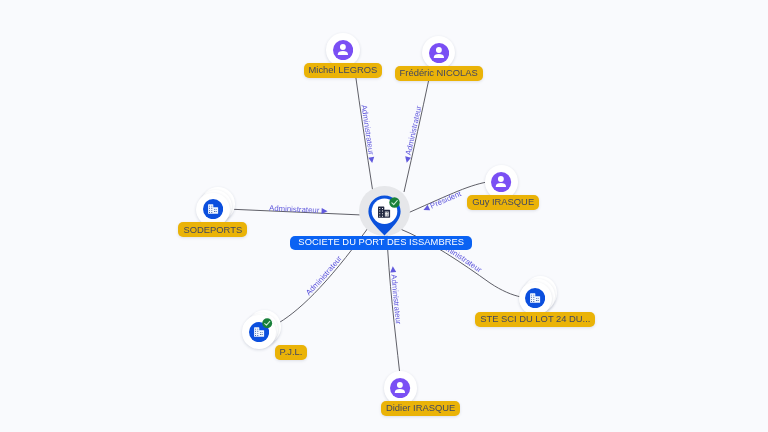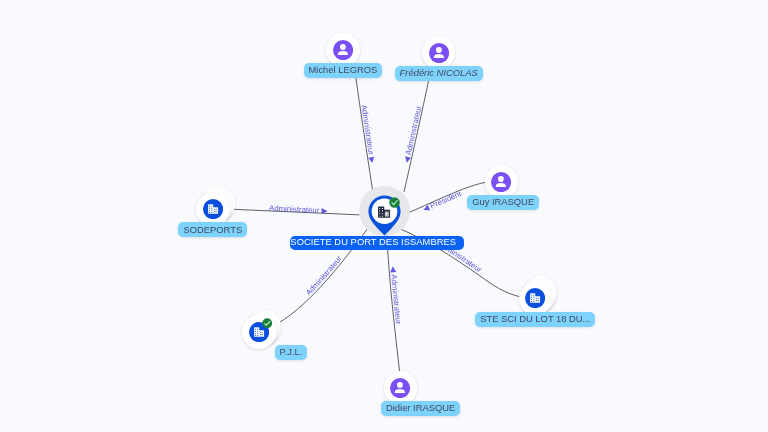--- a/index.html
+++ b/index.html
@@ -7,27 +7,27 @@
        font-family:"Liberation Sans",sans-serif;}
   #stage{position:relative;width:768px;height:432px;background:#f9fafd;overflow:hidden;}
   svg.graph{position:absolute;left:0;top:0;width:768px;height:432px;display:block;}
   .edge{fill:none;stroke:#56565f;stroke-width:0.95;}
   .edgelabel{font-family:"Liberation Sans",sans-serif;font-size:7.8px;fill:#6159dd;
              letter-spacing:0px;}
 
   .node{position:absolute;}
   .ncircle{position:absolute;border-radius:50%;background:#fff;
            box-shadow:0 1px 3px rgba(40,50,90,.16);}
-  .nlabel{position:absolute;background:#7dd3fc;border-radius:5px;
+  .nlabel{position:absolute;background:#eab308;border-radius:5px;
           box-shadow:0 1px 3px rgba(40,50,90,.13);
           font-size:9.4px;color:#414761;white-space:nowrap;
           padding:1.2px 5px 1.8px 5px;line-height:12px;}
   .halo{position:absolute;border-radius:50%;background:#e6e7ea;}
   .centerlabel{position:absolute;background:#0a62f3;color:#fff;border-radius:5px;
-               font-size:9.35px;white-space:nowrap;padding:0px 8px 1px 0;line-height:13px;
+               font-size:9.35px;white-space:nowrap;padding:0px 8px 1px 8px;line-height:13px;
                letter-spacing:0.05px;}
 </style>
 </head>
 <body>
 
 <div id="stage">
   <svg class="graph" id="svg" viewBox="0 0 768 432">
       <defs>
         <path d="M 355.5 75 Q 362 122 373.5 196" id="lp-e-legros" fill="none" stroke="none"></path>
         <path d="M 404 192 Q 419 126 428.5 81" id="lp-e-nicolas" fill="none" stroke="none"></path>
@@ -76,21 +76,21 @@
           </svg></div>
         <div class="nlabel" style="left: 303.509px; top: 62.95px; visibility: visible;">Michel LEGROS</div>
       </div>
       <div class="node" style="left:0;top:0;width:0;height:0;">
         <div class="ncircle" style="left:421.95px;top:35.95px;width:33.5px;height:33.5px;"></div>
         <div style="position:absolute;left:428.59999999999997px;top:42.6px;width:20.2px;height:20.2px;line-height:0;"><svg class="icon" width="20.2" height="20.2" viewBox="0 0 24 24">
             <circle cx="12" cy="12" r="12" fill="#7a4ff4"></circle>
             <circle cx="11.75" cy="8.3" r="3.5" fill="#fff"></circle>
             <path d="M5.7 17.9 L5.7 16.6 C5.7 14.3 8.4 13.1 11.75 13.1 C15.1 13.1 17.8 14.3 17.8 16.6 L17.8 17.9 Z" fill="#fff"></path>
           </svg></div>
-        <div class="nlabel" style="left: 394.622px; top: 65.85px; visibility: visible; font-style: italic;">Frédéric NICOLAS</div>
+        <div class="nlabel" style="left: 394.622px; top: 65.85px; visibility: visible;">Frédéric NICOLAS</div>
       </div>
       <div class="node" style="left:0;top:0;width:0;height:0;">
         <div class="ncircle" style="left:484.75px;top:165.05px;width:33.5px;height:33.5px;"></div>
         <div style="position:absolute;left:491.4px;top:171.70000000000002px;width:20.2px;height:20.2px;line-height:0;"><svg class="icon" width="20.2" height="20.2" viewBox="0 0 24 24">
             <circle cx="12" cy="12" r="12" fill="#7a4ff4"></circle>
             <circle cx="11.75" cy="8.3" r="3.5" fill="#fff"></circle>
             <path d="M5.7 17.9 L5.7 16.6 C5.7 14.3 8.4 13.1 11.75 13.1 C15.1 13.1 17.8 14.3 17.8 16.6 L17.8 17.9 Z" fill="#fff"></path>
           </svg></div>
         <div class="nlabel" style="left: 467.148px; top: 194.95px; visibility: visible;">Guy IRASQUE</div>
       </div>
@@ -114,21 +114,21 @@
                 <rect x="7.6" y="12.9" width="1.9" height="1.9" rx="0.5"></rect>
                 <rect x="2.4" y="17.8" width="1.9" height="1.9" rx="0.5"></rect>
                 <rect x="7.6" y="17.8" width="1.9" height="1.9" rx="0.5"></rect>
                 <rect x="14.1" y="11.3" width="1.9" height="1.9" rx="0.5"></rect>
                 <rect x="17.5" y="11.3" width="1.9" height="1.9" rx="0.5"></rect>
                 <rect x="14.1" y="15.5" width="1.9" height="1.9" rx="0.5"></rect>
                 <rect x="17.5" y="15.5" width="1.9" height="1.9" rx="0.5"></rect>
               </g>
             </g>
           </svg></div>
-        <div class="nlabel" style="left: 475.159px; top: 311.55px; visibility: visible;">STE SCI DU LOT 18 DU...</div>
+        <div class="nlabel" style="left: 475.159px; top: 311.55px; visibility: visible;">STE SCI DU LOT 24 DU...</div>
       </div>
       <div class="node" style="left:0;top:0;width:0;height:0;">
         <div class="ncircle" style="left:383.75px;top:371.05px;width:33.5px;height:33.5px;"></div>
         <div style="position:absolute;left:390.4px;top:377.7px;width:20.2px;height:20.2px;line-height:0;"><svg class="icon" width="20.2" height="20.2" viewBox="0 0 24 24">
             <circle cx="12" cy="12" r="12" fill="#7a4ff4"></circle>
             <circle cx="11.75" cy="8.3" r="3.5" fill="#fff"></circle>
             <path d="M5.7 17.9 L5.7 16.6 C5.7 14.3 8.4 13.1 11.75 13.1 C15.1 13.1 17.8 14.3 17.8 16.6 L17.8 17.9 Z" fill="#fff"></path>
           </svg></div>
         <div class="nlabel" style="left: 381px; top: 400.95px; visibility: visible;">Didier IRASQUE</div>
       </div>

